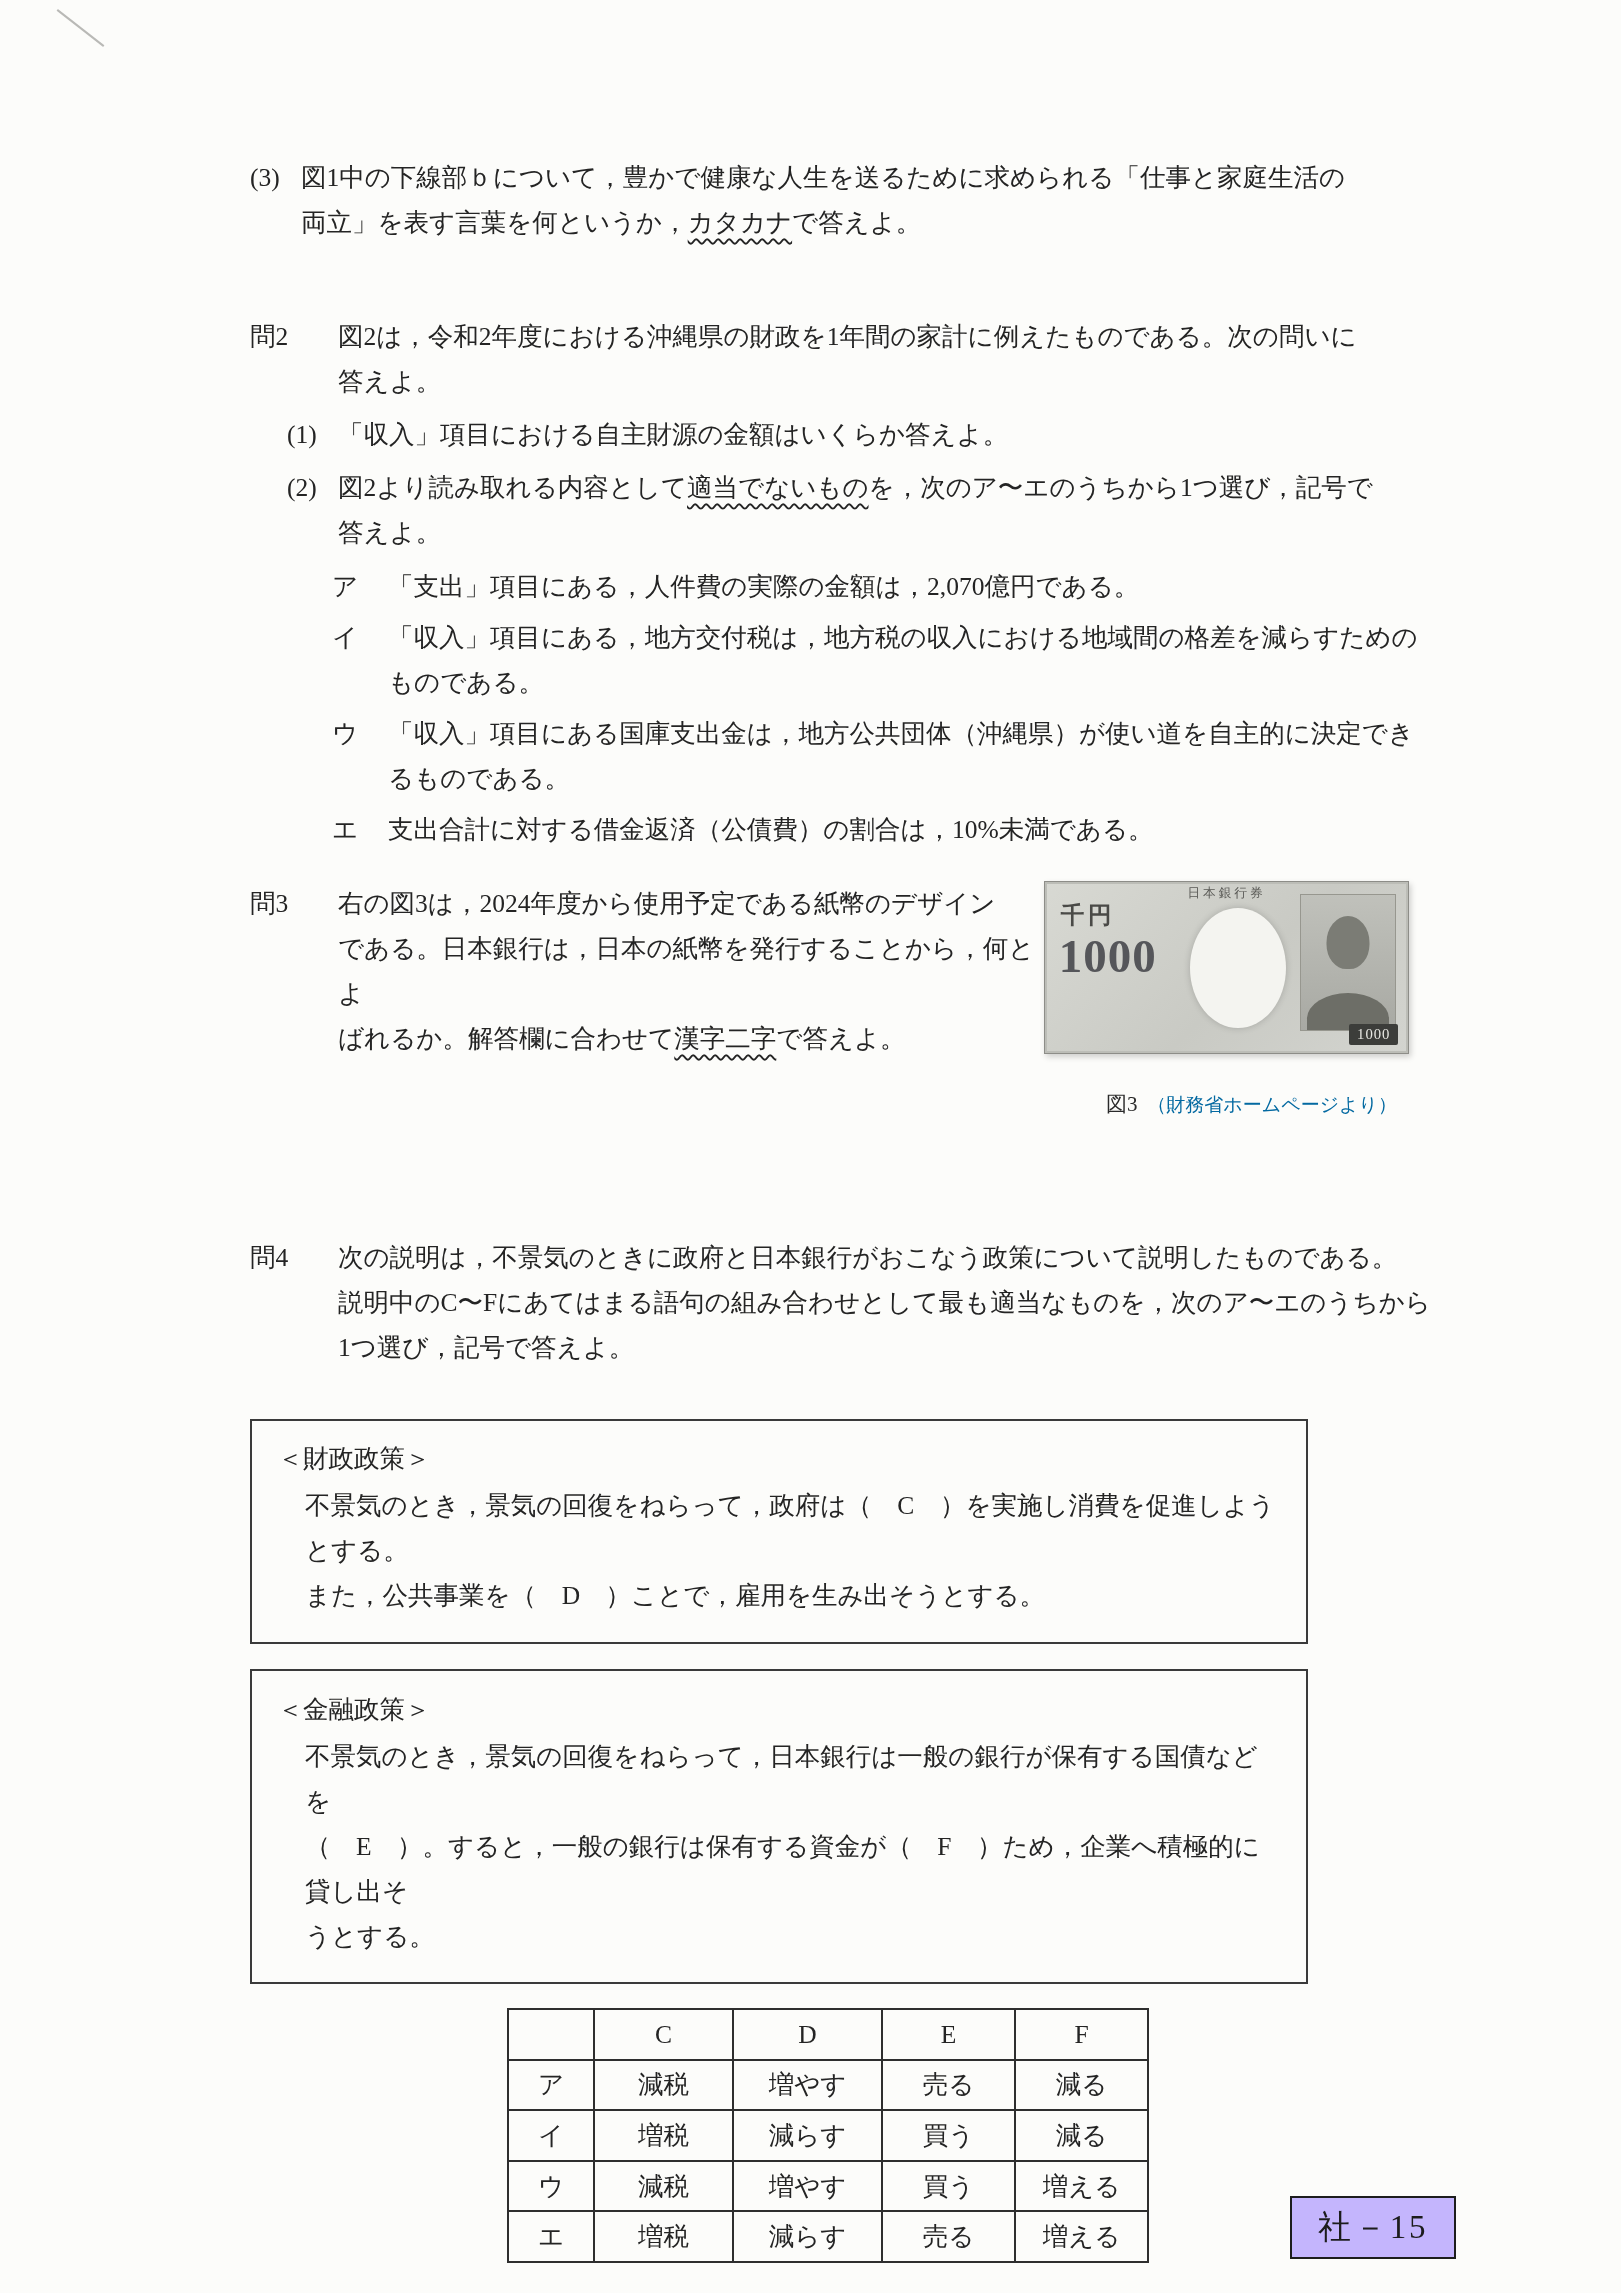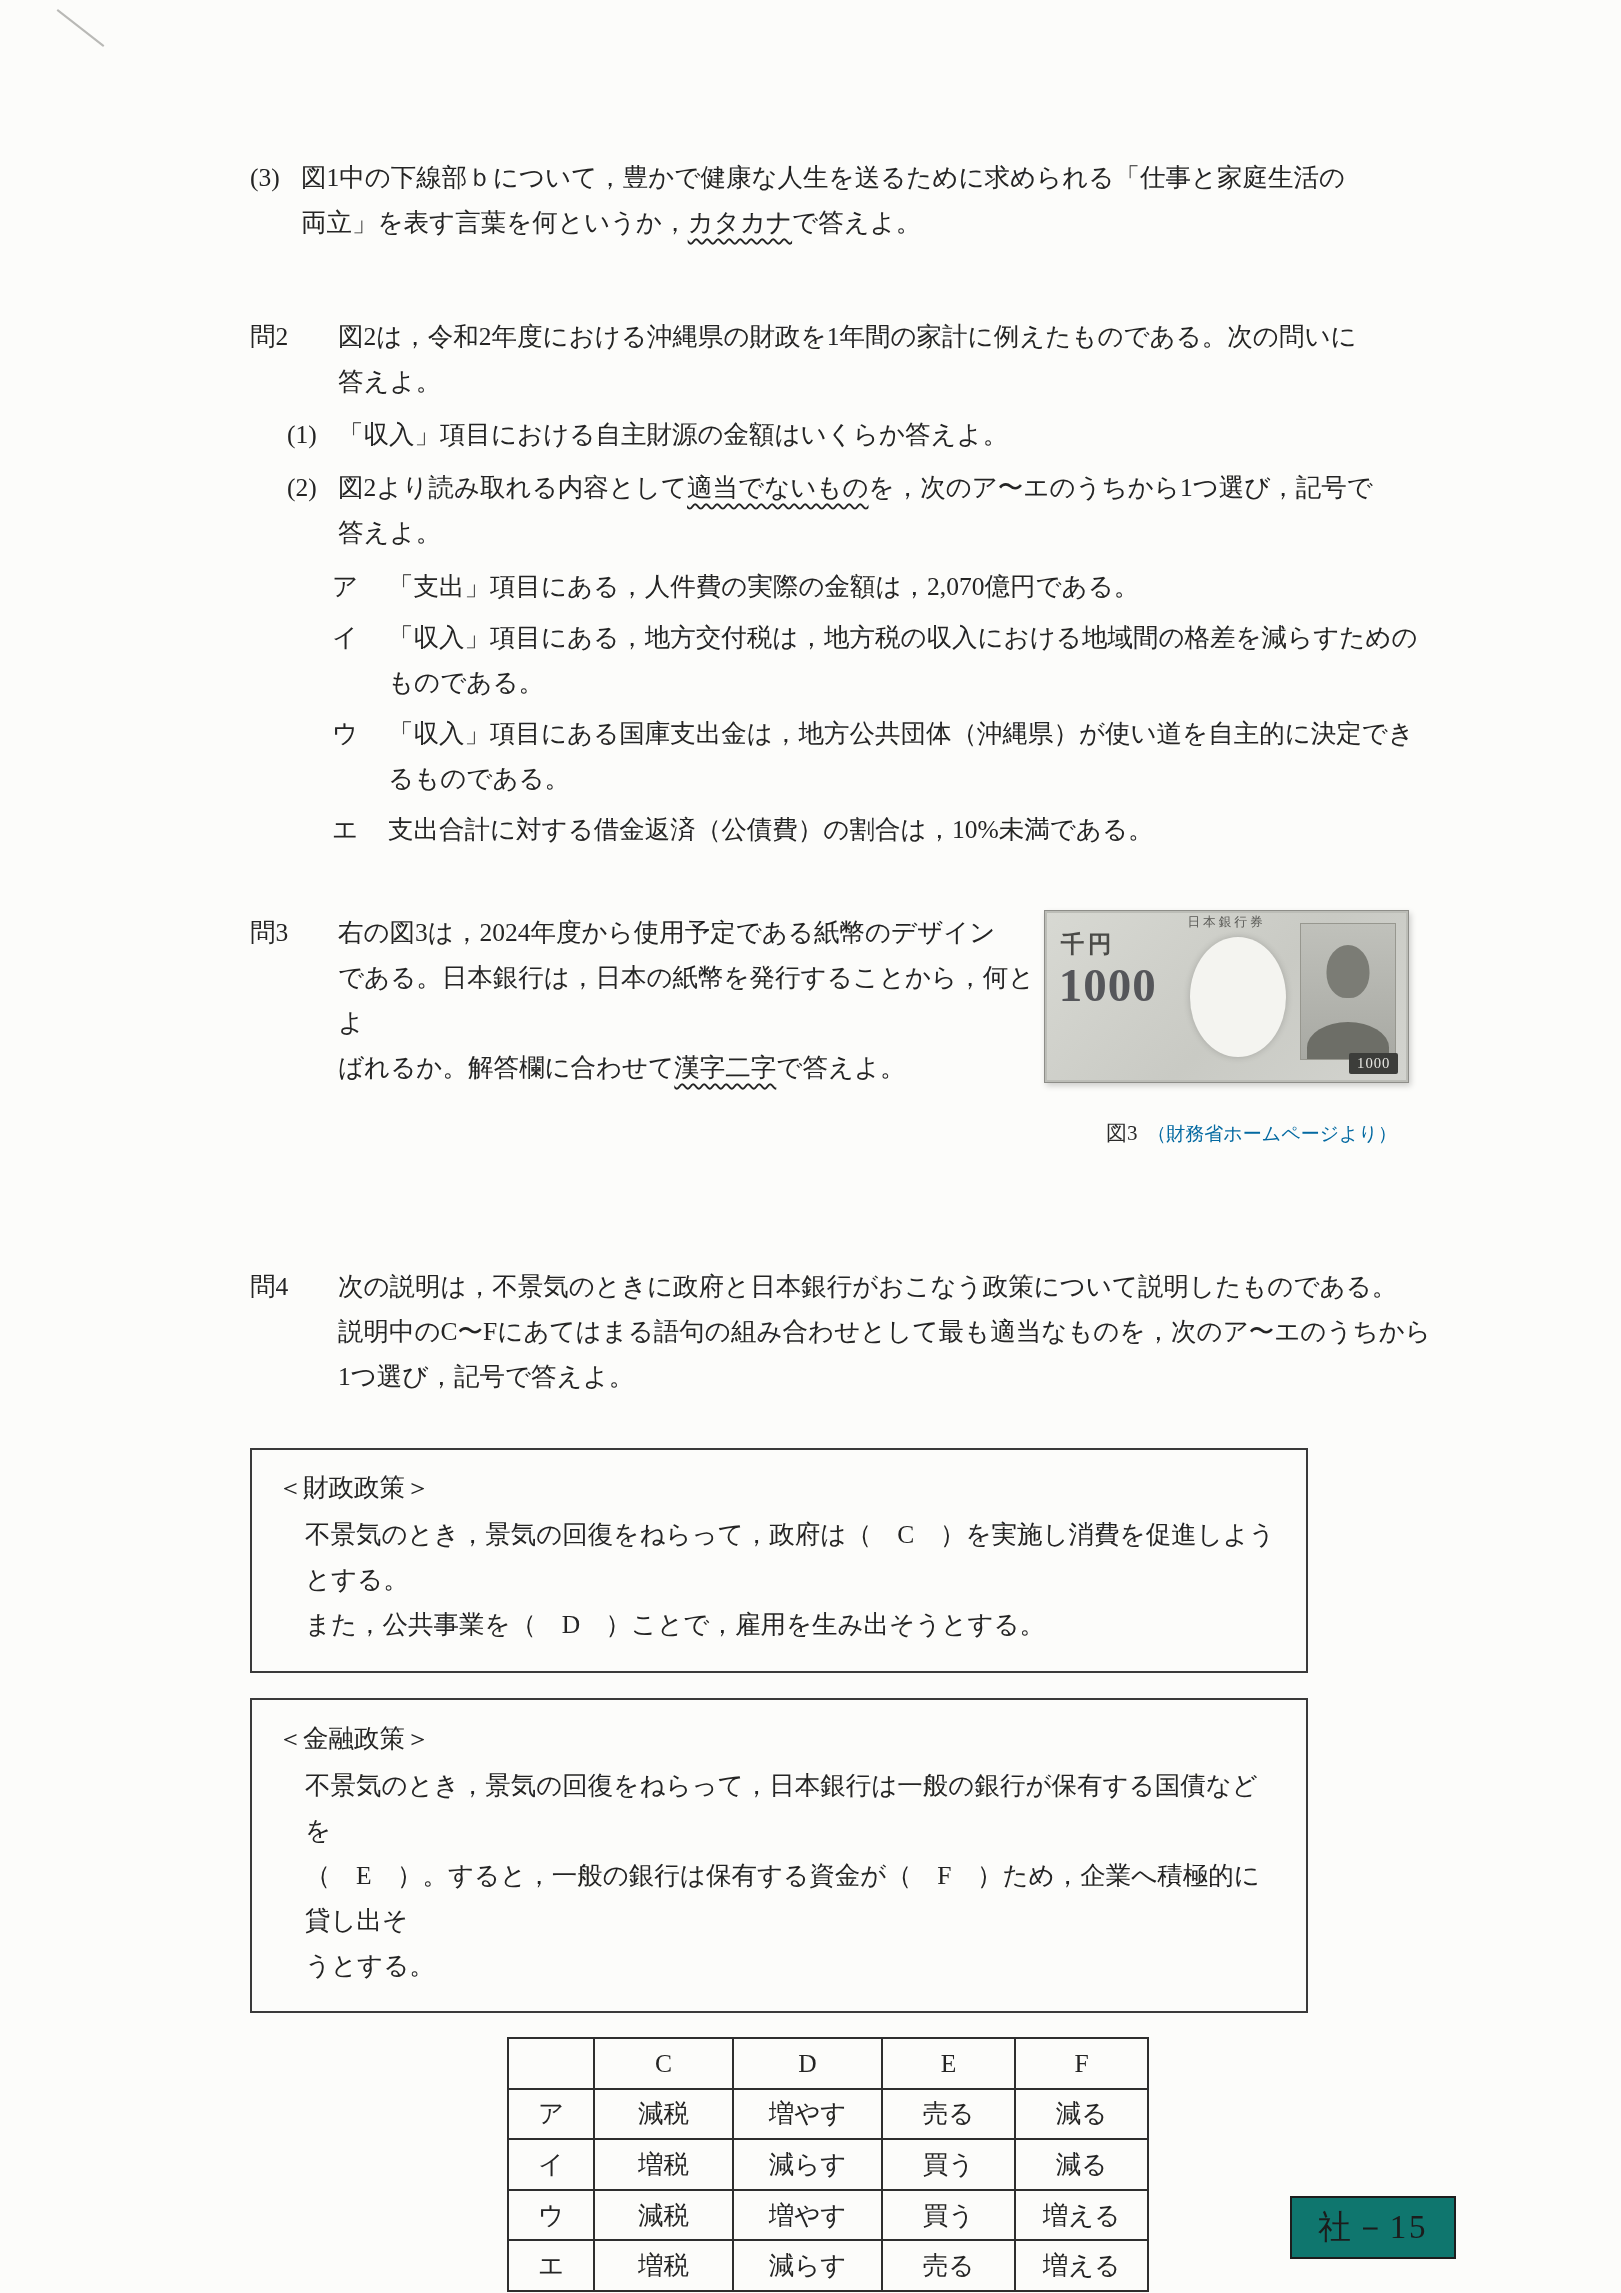--- a/index.html
+++ b/index.html
@@ -23,21 +23,21 @@
   .wavy{
     text-decoration-line:underline;
     text-decoration-style:wavy;
     text-decoration-thickness:1.5px;
     text-underline-offset:6.9px;
   }
   .blk3{margin-bottom:69px;}
   .mon2-sub{margin-left:37px;margin-top:7.8px;}
   .mon2-choices{margin-left:82px;margin-top:9.8px;}
   .choice{margin-top:5.9px;}
-  .mon2-wrap{margin-bottom:58px;}
+  .mon2-wrap{margin-bottom:29px;}
   .mon3-row{display:flex;margin-bottom:108px;justify-content:center;}
   .mon3-text{flex:0 0 794px;}
   .figure-col{margin-left:auto;width:440px;}
   .note{
     position:relative;width:363px;height:171px;
     background:linear-gradient(135deg,#d8d9d3,#c9cac4 55%,#d3d4cf);
     border:1px solid #8d8d88;
     box-shadow:inset 0 0 0 2px #bcbdb7, 2px 2.9px 5.9px rgba(0,0,0,0.18);
   }
   .note-bank{position:absolute;top:3.9px;left:50%;transform:translateX(-50%);
@@ -73,21 +73,21 @@
   .ctable{border-collapse:collapse;margin-left:257px;margin-top:23.5px;}
   .ctable th,.ctable td{
     border:2px solid #2e2e2e;text-align:center;vertical-align:middle;
     font-weight:normal;font-size:25.5px;line-height:29px;padding:9.8px 0;
   }
   .col0{width:86px;} .col1{width:139px;} .col2{width:149px;} .col3{width:133px;} .col4{width:133px;}
   .page-label{
     position:absolute;right:165px;bottom:35px;
     border:2.9px solid #1d1d1d;padding:9.8px 25.5px;
     font-size:33px;line-height:39px;letter-spacing:2.9px;color:#1c1c1c;
-    background:#0f766e;
+    background:#c4b5fd;
   }
   .scan-artifact{position:absolute;top:27.4px;left:51px;width:59px;height:2px;
     background:#b9b9b6;transform:rotate(38deg);}
 </style>
 </head>
 <body>
 
 <div class="page">
   <div class="scan-artifact"></div>
 

